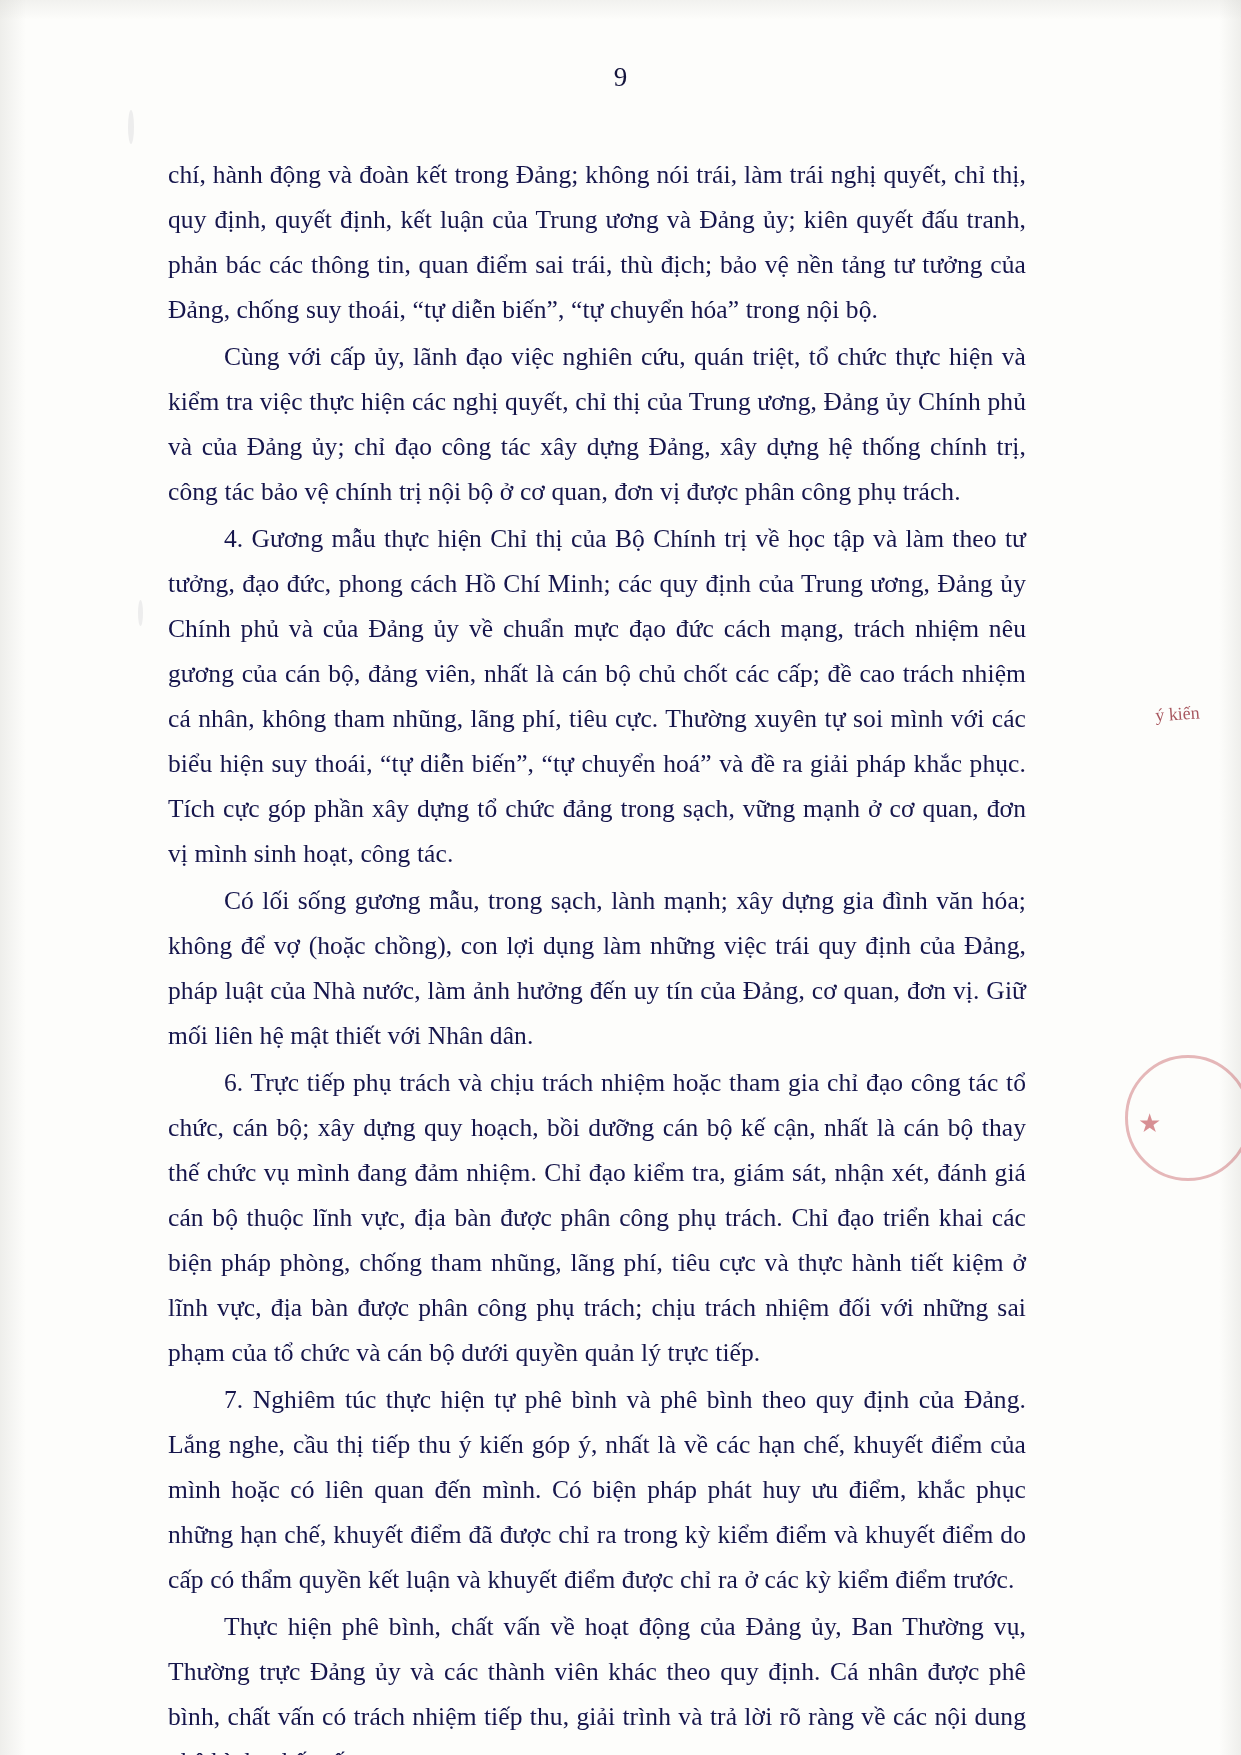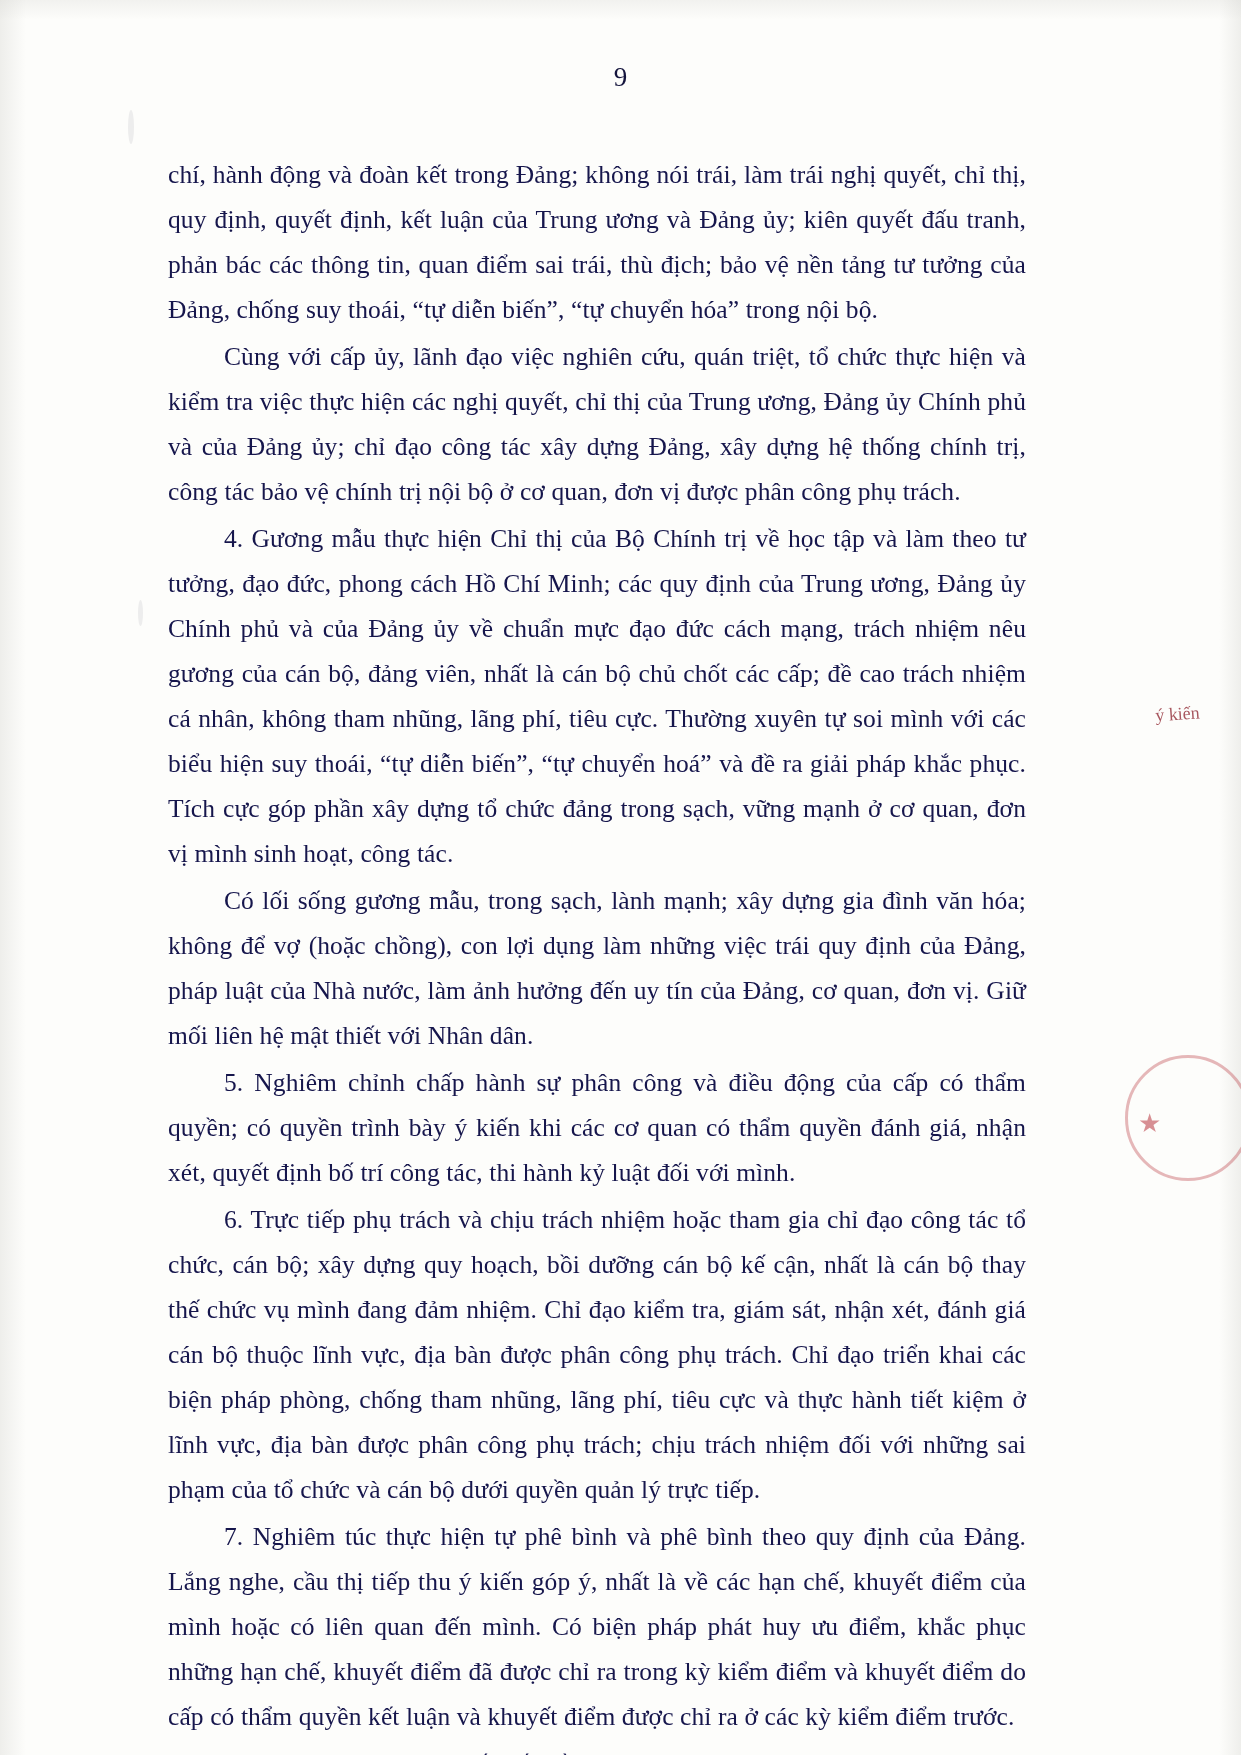--- a/index.html
+++ b/index.html
@@ -103,21 +103,20 @@
   <div class="smudge" style="left:128px; top:110px; width:6px; height:34px;"></div>
   <div class="smudge" style="left:138px; top:600px; width:5px; height:26px;"></div>
 
   <div class="page-number">9</div>
 
   <div class="content">
     <p class="noindent">chí, hành động và đoàn kết trong Đảng; không nói trái, làm trái nghị quyết, chỉ thị, quy định, quyết định, kết luận của Trung ương và Đảng ủy; kiên quyết đấu tranh, phản bác các thông tin, quan điểm sai trái, thù địch; bảo vệ nền tảng tư tưởng của Đảng, chống suy thoái, “tự diễn biến”, “tự chuyển hóa” trong nội bộ.</p>
     <p>Cùng với cấp ủy, lãnh đạo việc nghiên cứu, quán triệt, tổ chức thực hiện và kiểm tra việc thực hiện các nghị quyết, chỉ thị của Trung ương, Đảng ủy Chính phủ và của Đảng ủy; chỉ đạo công tác xây dựng Đảng, xây dựng hệ thống chính trị, công tác bảo vệ chính trị nội bộ ở cơ quan, đơn vị được phân công phụ trách.</p>
     <p>4. Gương mẫu thực hiện Chỉ thị của Bộ Chính trị về học tập và làm theo tư tưởng, đạo đức, phong cách Hồ Chí Minh; các quy định của Trung ương, Đảng ủy Chính phủ và của Đảng ủy về chuẩn mực đạo đức cách mạng, trách nhiệm nêu gương của cán bộ, đảng viên, nhất là cán bộ chủ chốt các cấp; đề cao trách nhiệm cá nhân, không tham nhũng, lãng phí, tiêu cực. Thường xuyên tự soi mình với các biểu hiện suy thoái, “tự diễn biến”, “tự chuyển hoá” và đề ra giải pháp khắc phục. Tích cực góp phần xây dựng tổ chức đảng trong sạch, vững mạnh ở cơ quan, đơn vị mình sinh hoạt, công tác.</p>
     <p>Có lối sống gương mẫu, trong sạch, lành mạnh; xây dựng gia đình văn hóa; không để vợ (hoặc chồng), con lợi dụng làm những việc trái quy định của Đảng, pháp luật của Nhà nước, làm ảnh hưởng đến uy tín của Đảng, cơ quan, đơn vị. Giữ mối liên hệ mật thiết với Nhân dân.</p>
-    <p>5. Nghiêm chỉnh chấp hành sự phân công và điều động của cấp có thẩm quyền; có quyền trình bày ý kiến khi các cơ quan có thẩm quyền đánh giá, nhận xét, quyết định bố trí công tác, thi hành kỷ luật đối với mình.</p>
     <p>6. Trực tiếp phụ trách và chịu trách nhiệm hoặc tham gia chỉ đạo công tác tổ chức, cán bộ; xây dựng quy hoạch, bồi dưỡng cán bộ kế cận, nhất là cán bộ thay thế chức vụ mình đang đảm nhiệm. Chỉ đạo kiểm tra, giám sát, nhận xét, đánh giá cán bộ thuộc lĩnh vực, địa bàn được phân công phụ trách. Chỉ đạo triển khai các biện pháp phòng, chống tham nhũng, lãng phí, tiêu cực và thực hành tiết kiệm ở lĩnh vực, địa bàn được phân công phụ trách; chịu trách nhiệm đối với những sai phạm của tổ chức và cán bộ dưới quyền quản lý trực tiếp.</p>
     <p>7. Nghiêm túc thực hiện tự phê bình và phê bình theo quy định của Đảng. Lắng nghe, cầu thị tiếp thu ý kiến góp ý, nhất là về các hạn chế, khuyết điểm của mình hoặc có liên quan đến mình. Có biện pháp phát huy ưu điểm, khắc phục những hạn chế, khuyết điểm đã được chỉ ra trong kỳ kiểm điểm và khuyết điểm do cấp có thẩm quyền kết luận và khuyết điểm được chỉ ra ở các kỳ kiểm điểm trước.</p>
     <p>Thực hiện phê bình, chất vấn về hoạt động của Đảng ủy, Ban Thường vụ, Thường trực Đảng ủy và các thành viên khác theo quy định. Cá nhân được phê bình, chất vấn có trách nhiệm tiếp thu, giải trình và trả lời rõ ràng về các nội dung phê bình, chất vấn.</p>
   </div>
 
   <div class="margin-marks">ý kiến</div>
 
   <div class="stamp">
     <span class="star">★</span>
   </div>

